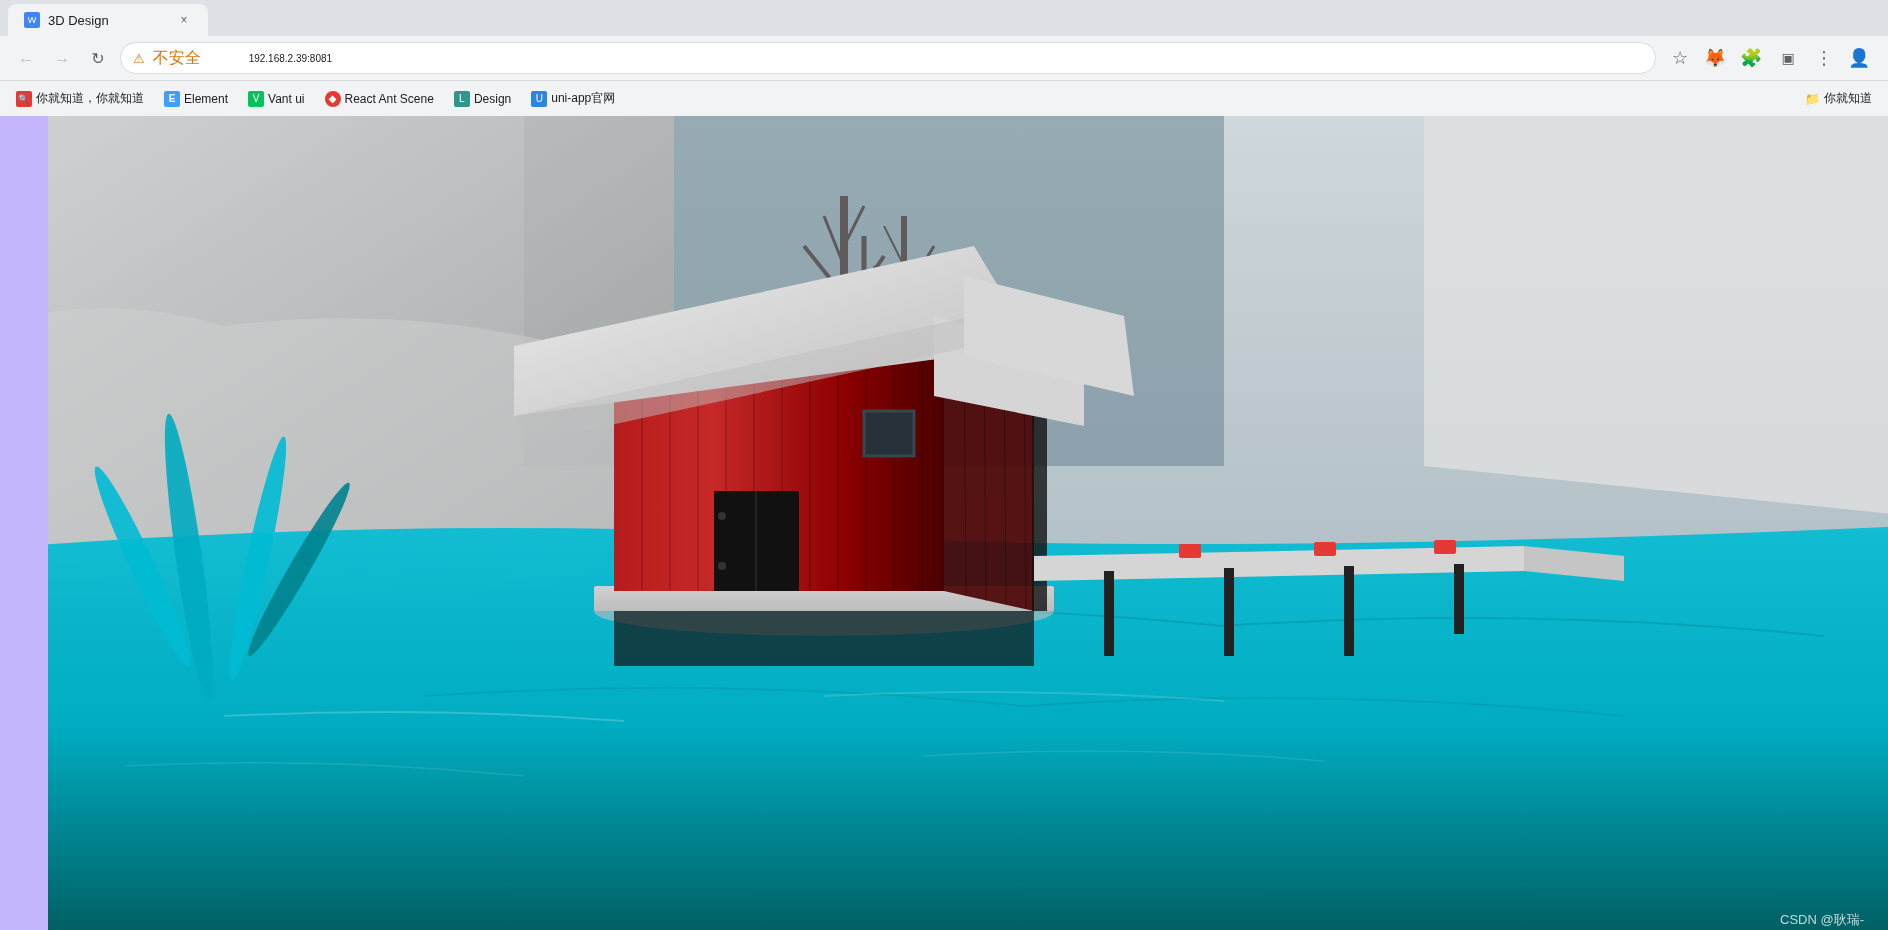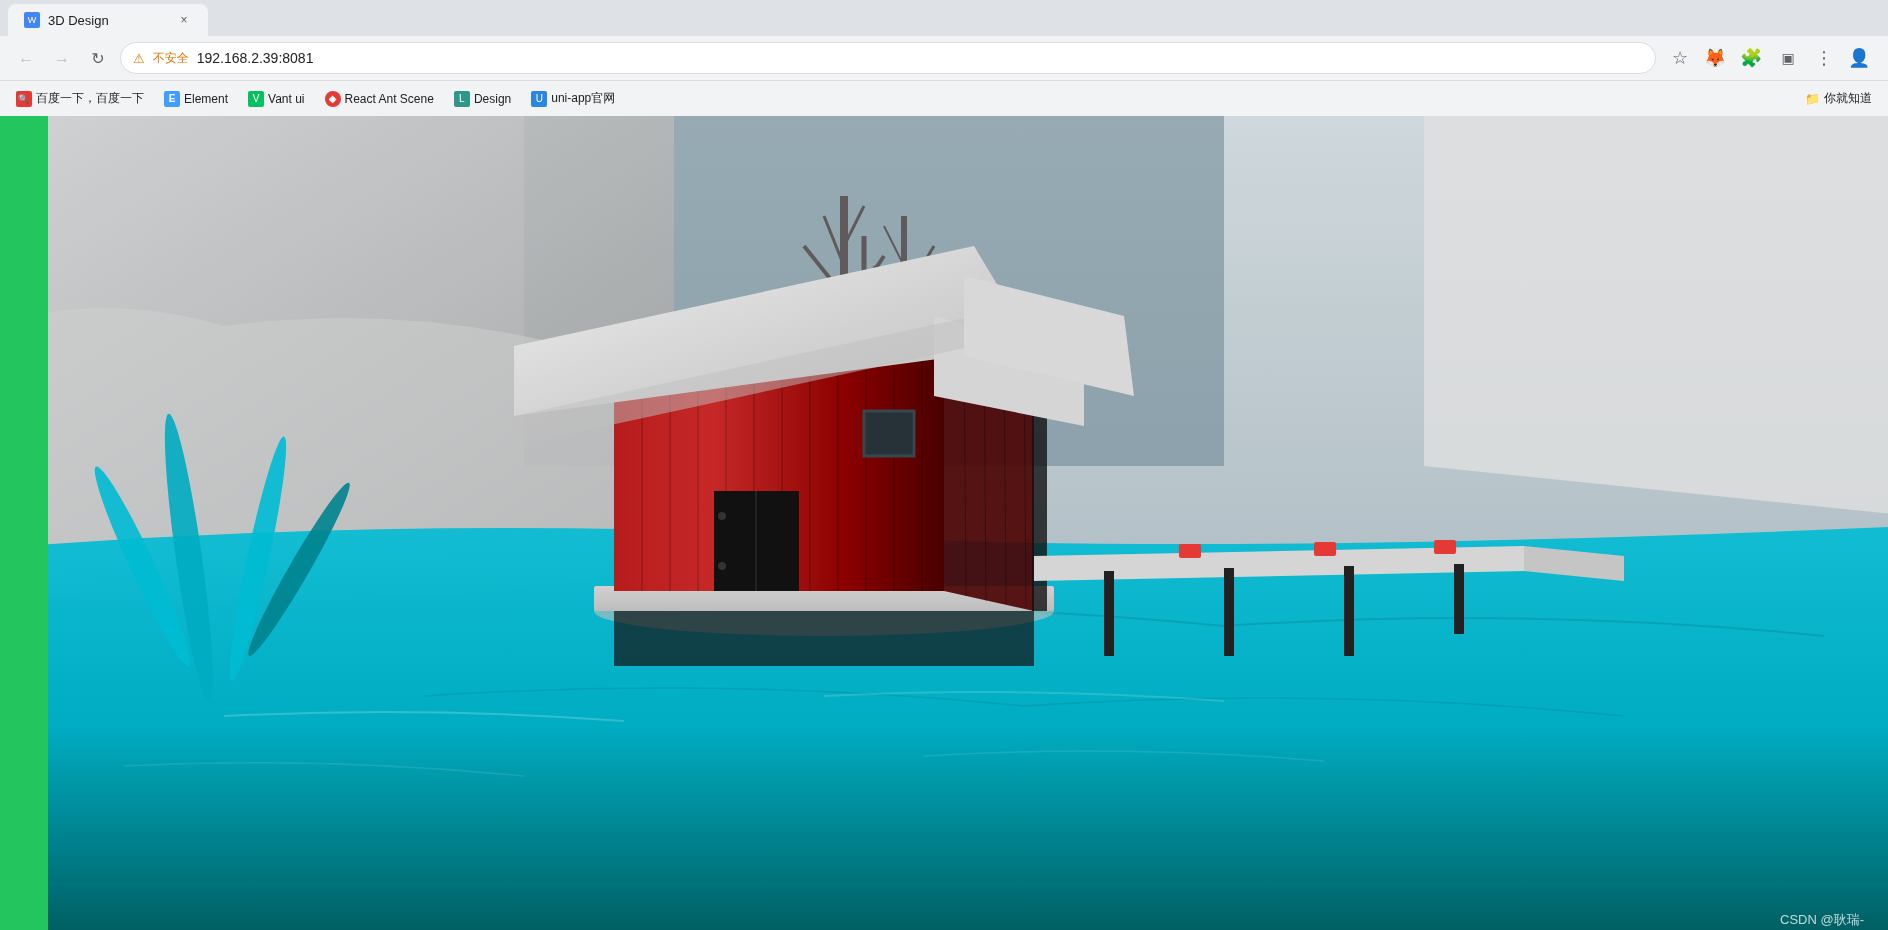--- a/index.html
+++ b/index.html
@@ -84,25 +84,26 @@
       border: 1px solid #dadce0;
       font-size: 14px;
       color: #202124;
     }
     .security-icon {
       color: #e37400;
       font-size: 13px;
     }
     .security-text {
       color: #e37400;
-      font-size: 12px;
+      font-size: 16px;
     }
     .address-text {
       color: #202124;
-      font-size: 14px;
+      font-size: 10px;
+      margin-left: 40px;
     }
     .nav-icons-right {
       display: flex;
       align-items: center;
       gap: 4px;
     }
     .nav-icon-btn {
       width: 32px;
       height: 32px;
       border-radius: 50%;
@@ -151,21 +152,21 @@
       display: flex;
       align-items: center;
     }
 
     
     .main-content {
       width: 100%;
       height: calc(930px - 116px);
       position: relative;
       overflow: hidden;
-      background: #22c55e;
+      background: #c4b5fd;
       padding-left: 48px;
     }
 
     
     .svg-scene {
       width: 100%;
       height: 100%;
     }
   </style>
 </head>
@@ -198,21 +199,21 @@
       <button class="nav-icon-btn">🧩</button>
       <button class="nav-icon-btn" style="font-size:14px;">▣</button>
       <button class="nav-icon-btn">⋮</button>
       <button class="nav-icon-btn">👤</button>
     </div>
   </div>
 
   <div class="bookmarks-bar">
     <div class="bookmark-item">
       <span class="bookmark-favicon" style="background:#e53935; color:white; width:16px; height:16px; border-radius:2px; display:inline-flex; align-items:center; justify-content:center; font-size:9px;">🔍</span>
-      <span>百度一下，百度一下</span>
+      <span>你就知道，你就知道</span>
     </div>
     <div class="bookmark-item">
       <span class="bookmark-favicon" style="background:#409eff; color:white; width:16px; height:16px; border-radius:2px; display:inline-flex; align-items:center; justify-content:center; font-size:10px; font-weight:bold;">E</span>
       <span>Element</span>
     </div>
     <div class="bookmark-item">
       <span class="bookmark-favicon" style="background:#07c160; color:white; width:16px; height:16px; border-radius:2px; display:inline-flex; align-items:center; justify-content:center; font-size:10px;">V</span>
       <span>Vant ui</span>
     </div>
     <div class="bookmark-item">

